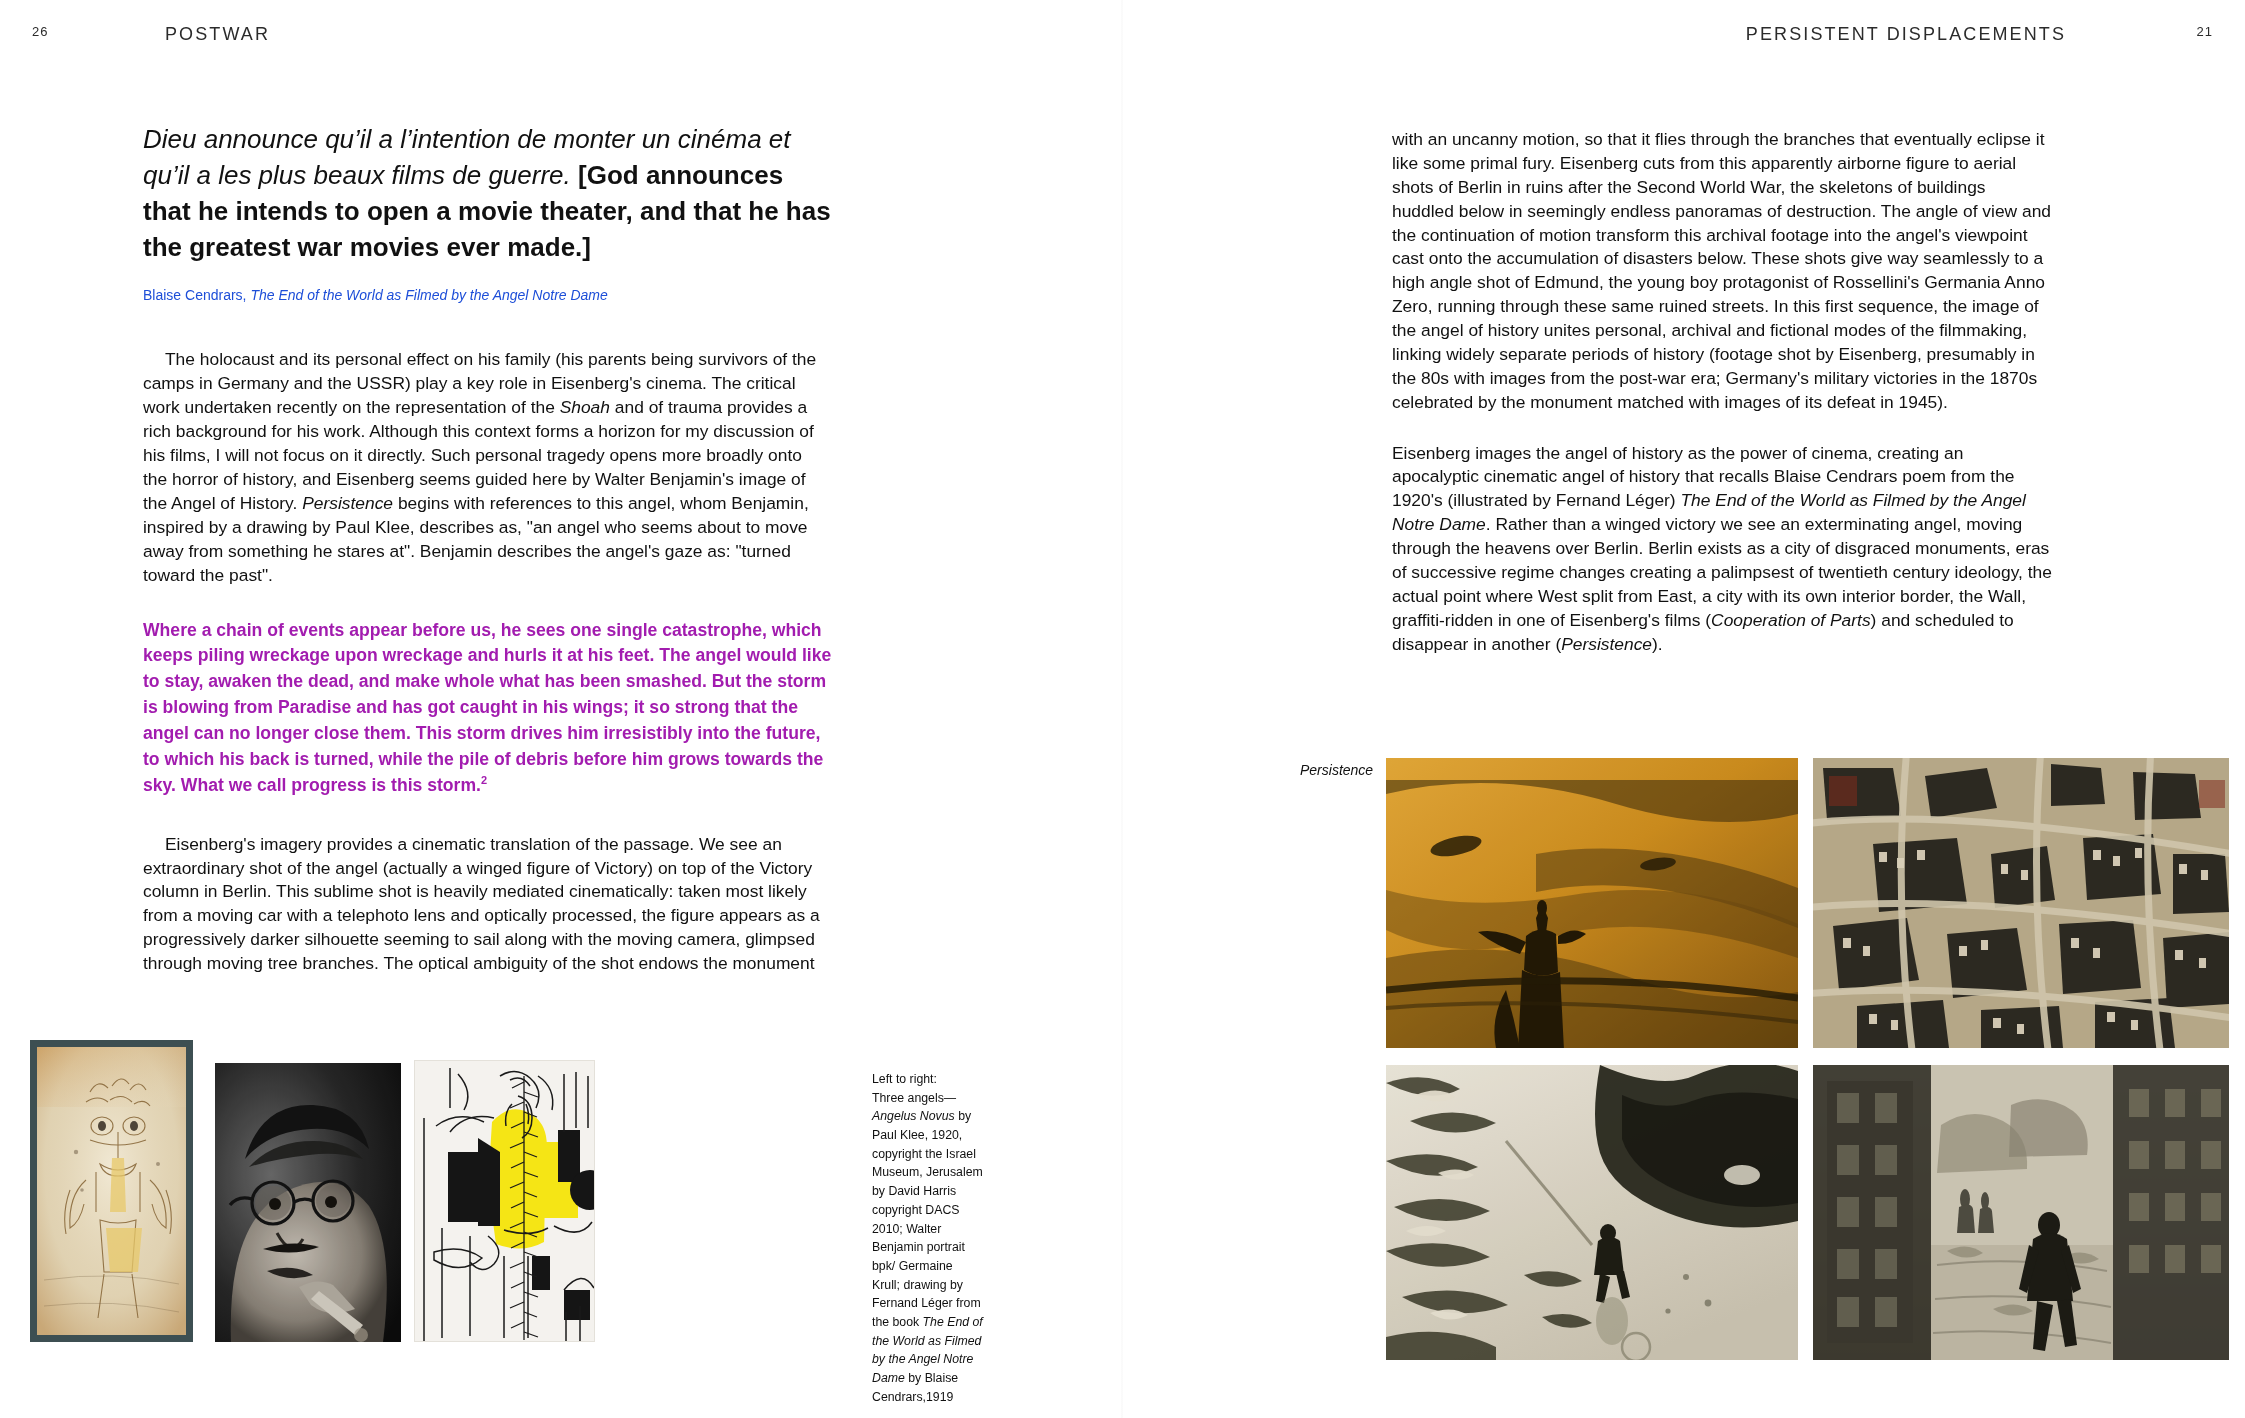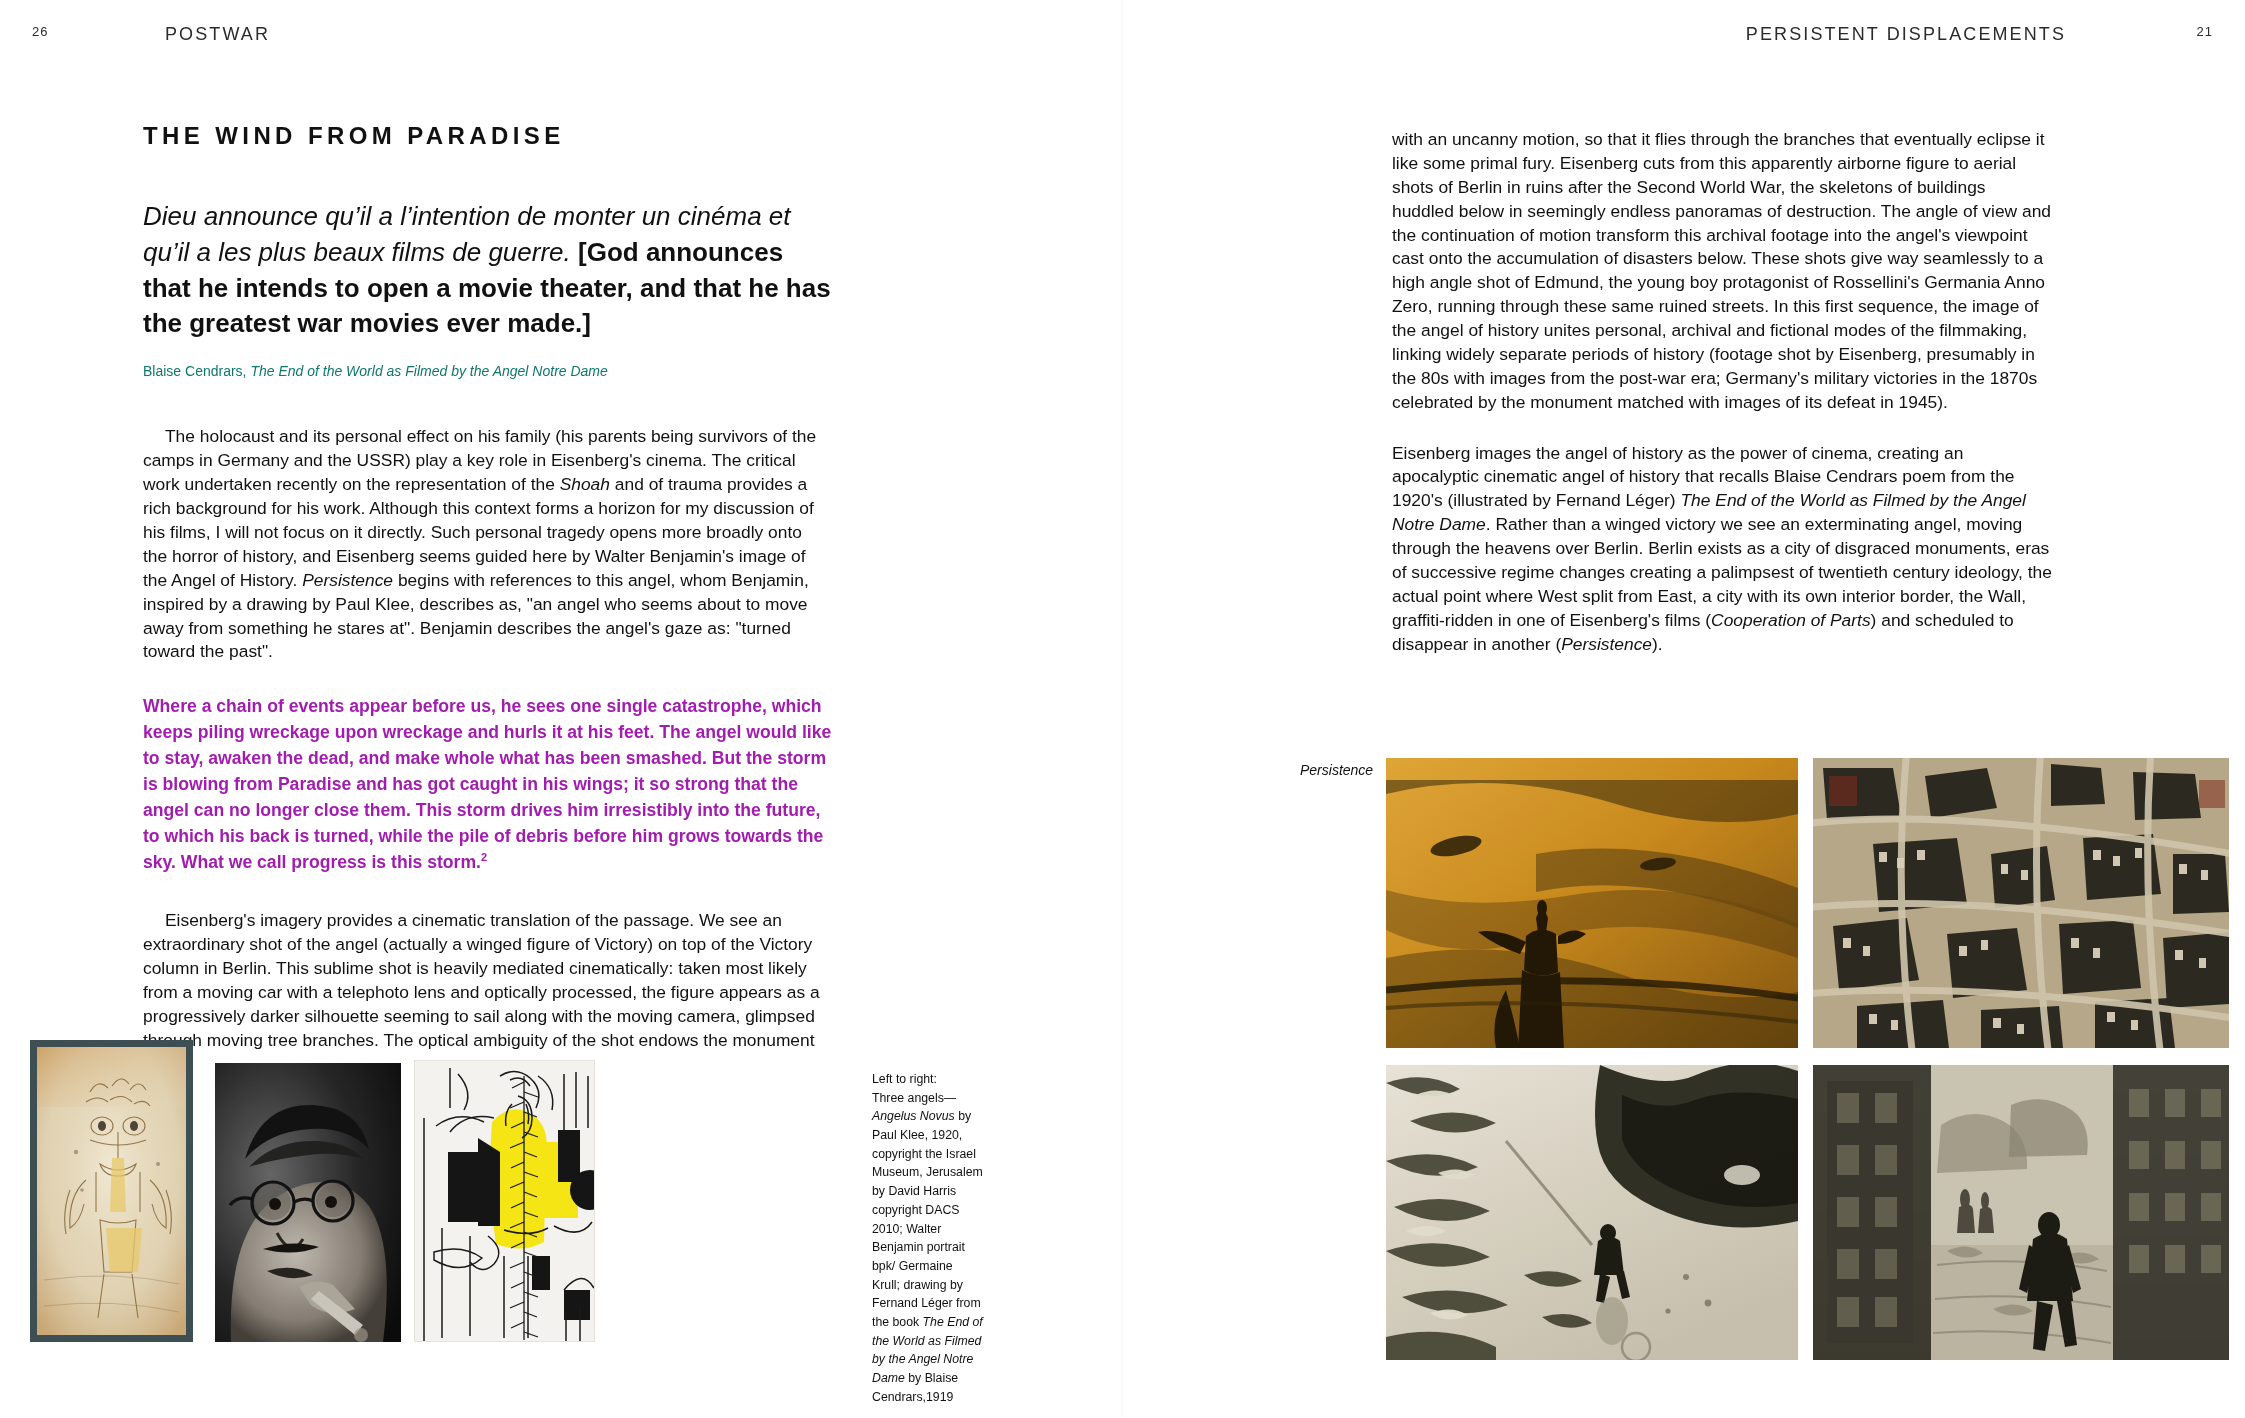--- a/index.html
+++ b/index.html
@@ -75,21 +75,21 @@
     color: #111;
   }
   .epigraph .fr {
     font-style: italic;
     font-weight: 400;
   }
   .epigraph-source {
     font-size: 14px;
     line-height: 1.35;
     margin: 0 0 44px 0;
-    color: #0f766e;
+    color: #1d4ed8;
     font-weight: 400;
   }
   .epigraph-source .title { font-style: italic; }
 
   p.body {
     font-size: 17.4px;
     line-height: 1.375;
     margin: 0 10px 30px 0;
     text-indent: 22px;
     color: #111;
@@ -174,21 +174,20 @@
 
   <div class="folio" id="folio-left">26</div>
   <div class="runhead" id="runhead-left">POSTWAR</div>
   <div class="runhead" id="runhead-right">PERSISTENT DISPLACEMENTS</div>
   <div class="folio" id="folio-right">21</div>
 
   <div class="gutter-shadow"></div>
 
   <div class="col-left">
 
-    <h1 class="section-title">THE WIND FROM PARADISE</h1>
 
     <p class="epigraph">
       <span class="fr">Dieu announce qu’il a l’intention de monter un cinéma et qu’il a les plus beaux films de guerre.</span>
       <span>[God announces that he intends to open a movie theater, and that he has the greatest war movies ever made.]</span>
     </p>
     <p class="epigraph-source">
       <span>Blaise Cendrars,</span>
       <span class="title">The End of the World as Filmed by the Angel Notre Dame</span>
     </p>
 

